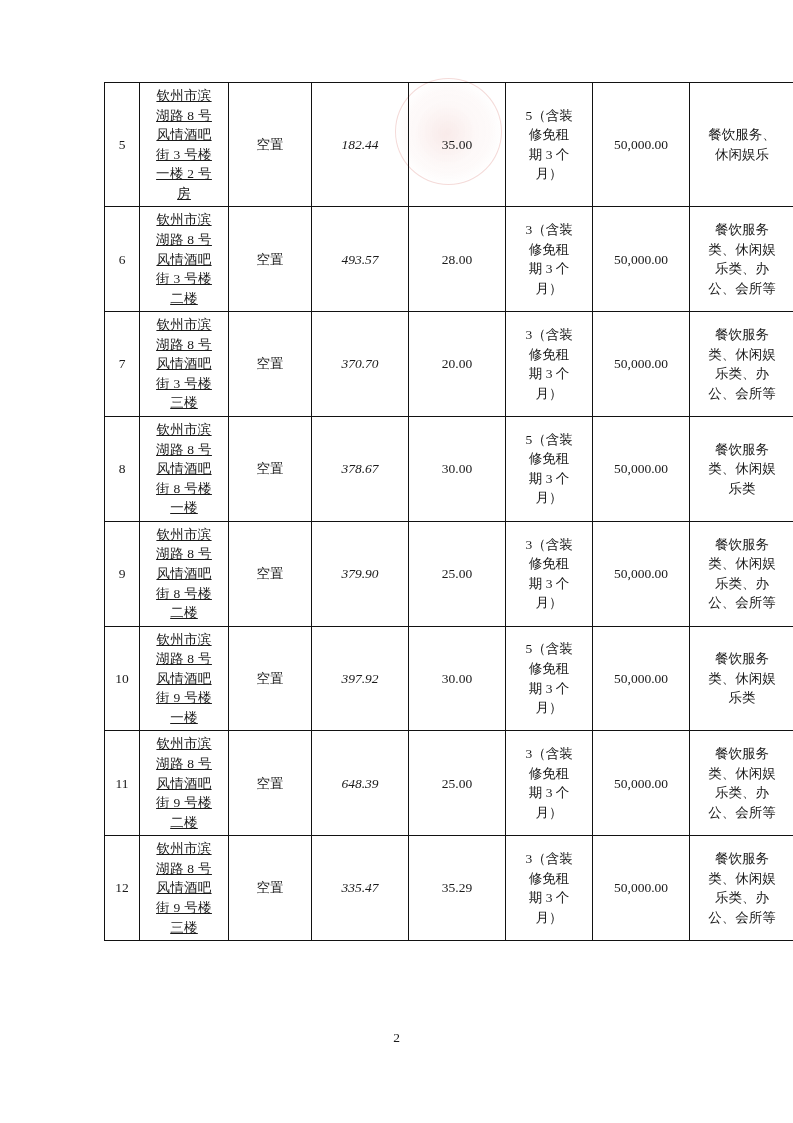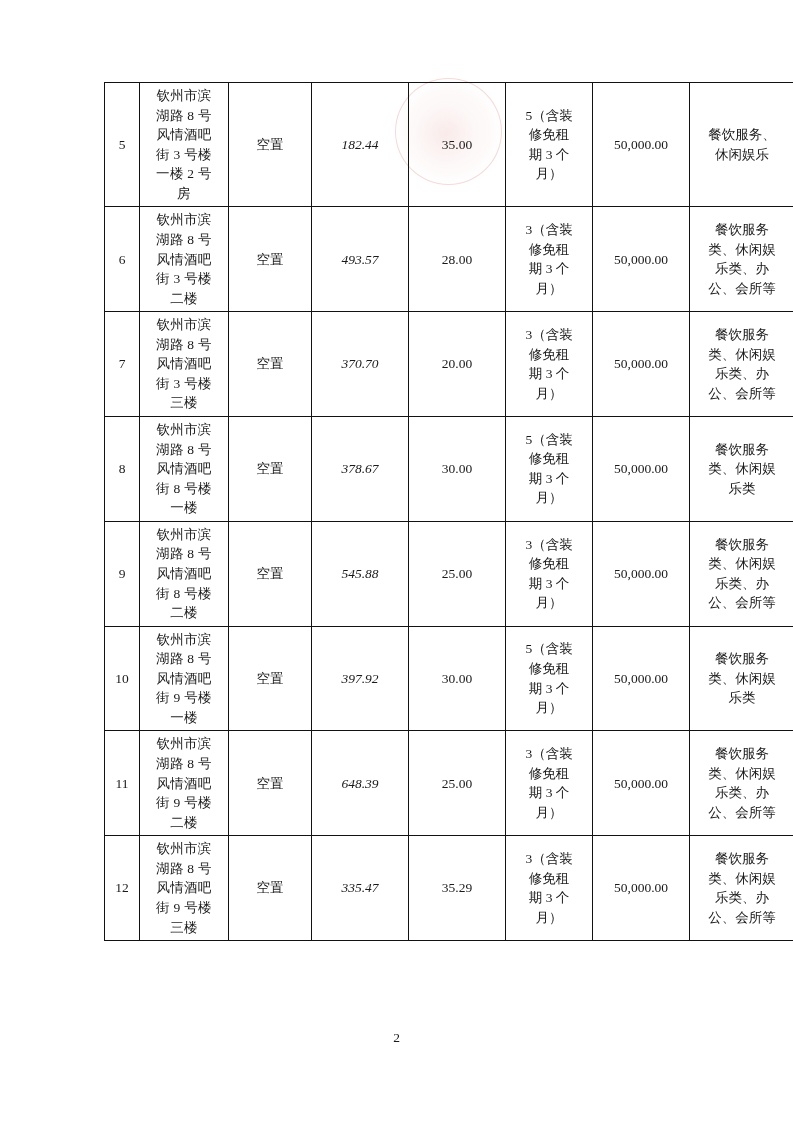--- a/index.html
+++ b/index.html
@@ -61,20 +61,21 @@
   td.c-idx { width: 30px; }
   td.c-addr { width: 84px; letter-spacing: 0.3px; }
   td.c-status { width: 78px; }
   td.c-area { width: 92px; font-family: "Liberation Serif", serif; font-style: italic; }
   td.c-price { width: 92px; border-radius: 28px; }
   td.c-term { width: 82px; text-align: left; padding-left: 10px; }
   td.c-use { width: 100px; }
   .addr-line {
     display: block;
     white-space: nowrap;
+    text-decoration: underline;
   }
   .term-line {
     display: block;
     white-space: nowrap;
   }
   .use-line {
     display: block;
     white-space: nowrap;
   }
   .page-number {
@@ -203,21 +204,21 @@
         <tr>
           <td class="c-idx">9</td>
           <td class="c-addr">
             <span class="addr-line">钦州市滨</span>
             <span class="addr-line">湖路 8 号</span>
             <span class="addr-line">风情酒吧</span>
             <span class="addr-line">街 8 号楼</span>
             <span class="addr-line">二楼</span>
           </td>
           <td class="c-status">空置</td>
-          <td class="c-area">545.88</td>
+          <td class="c-area">379.90</td>
           <td class="c-price">25.00</td>
           <td class="c-term">
             <span class="term-line">3（含装</span>
             <span class="term-line">修免租</span>
             <span class="term-line">期 3 个</span>
             <span class="term-line">月）</span>
           </td>
           <td class="c-price">50,000.00</td>
           <td class="c-use">
             <span class="use-line">餐饮服务</span>

